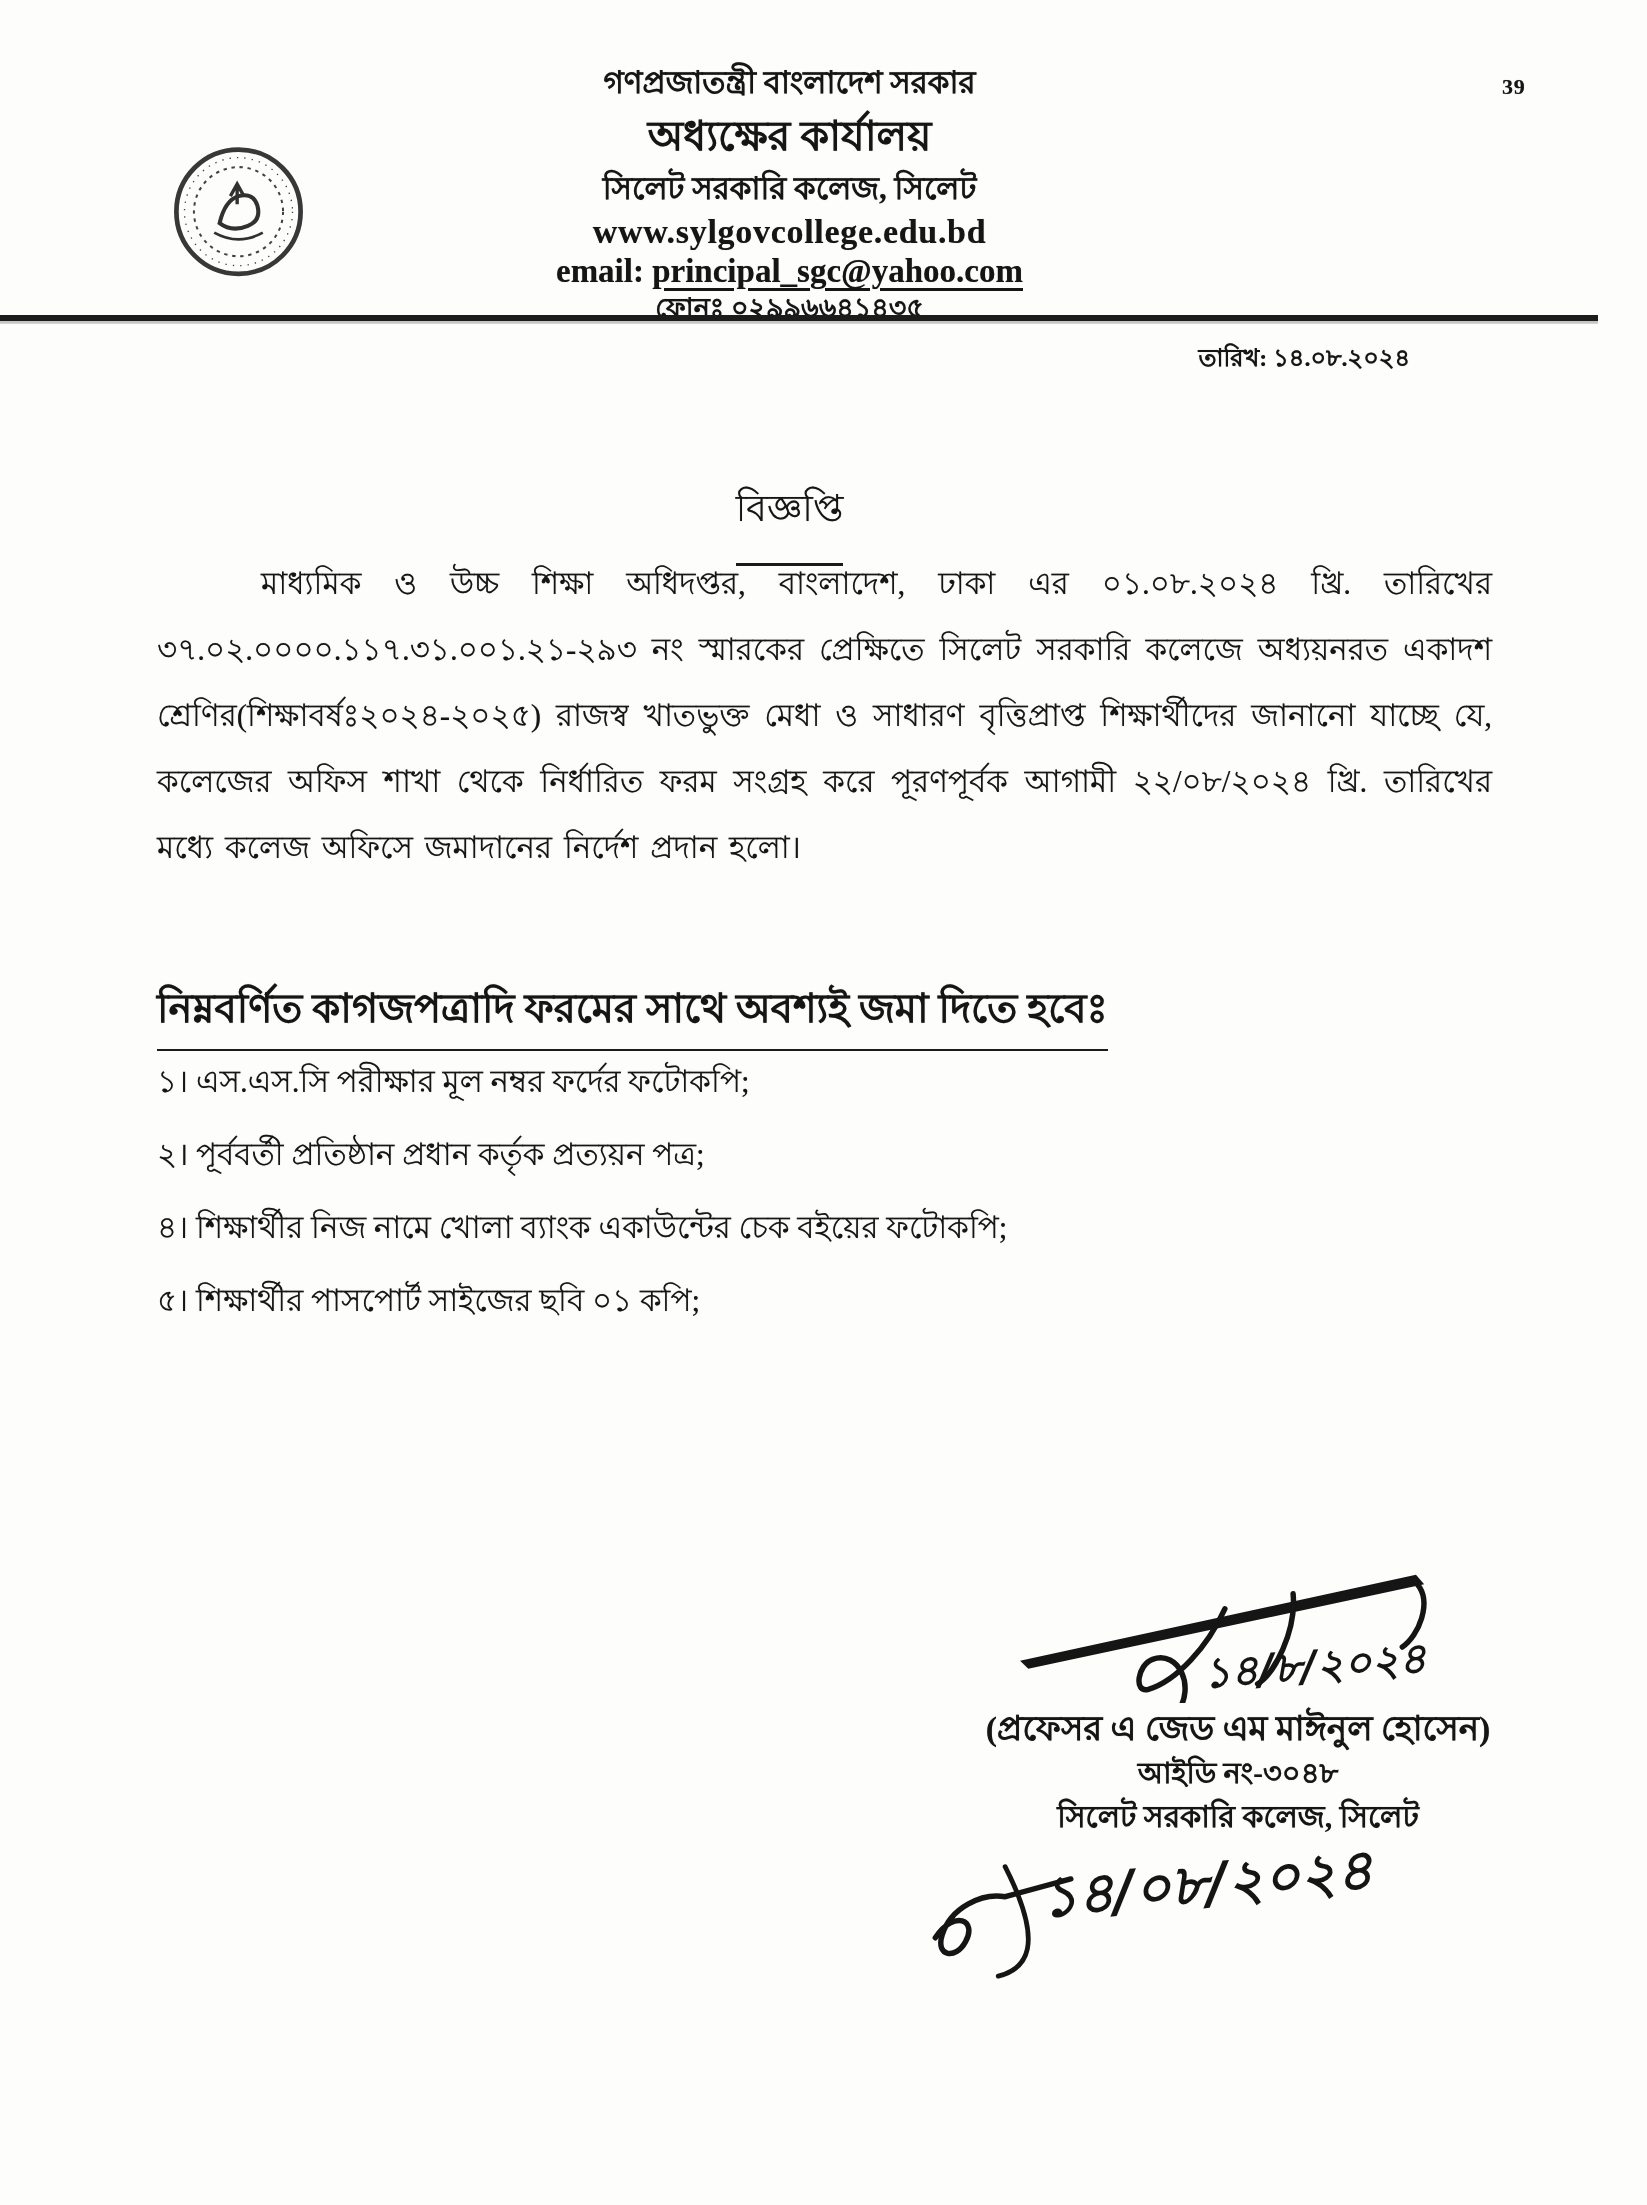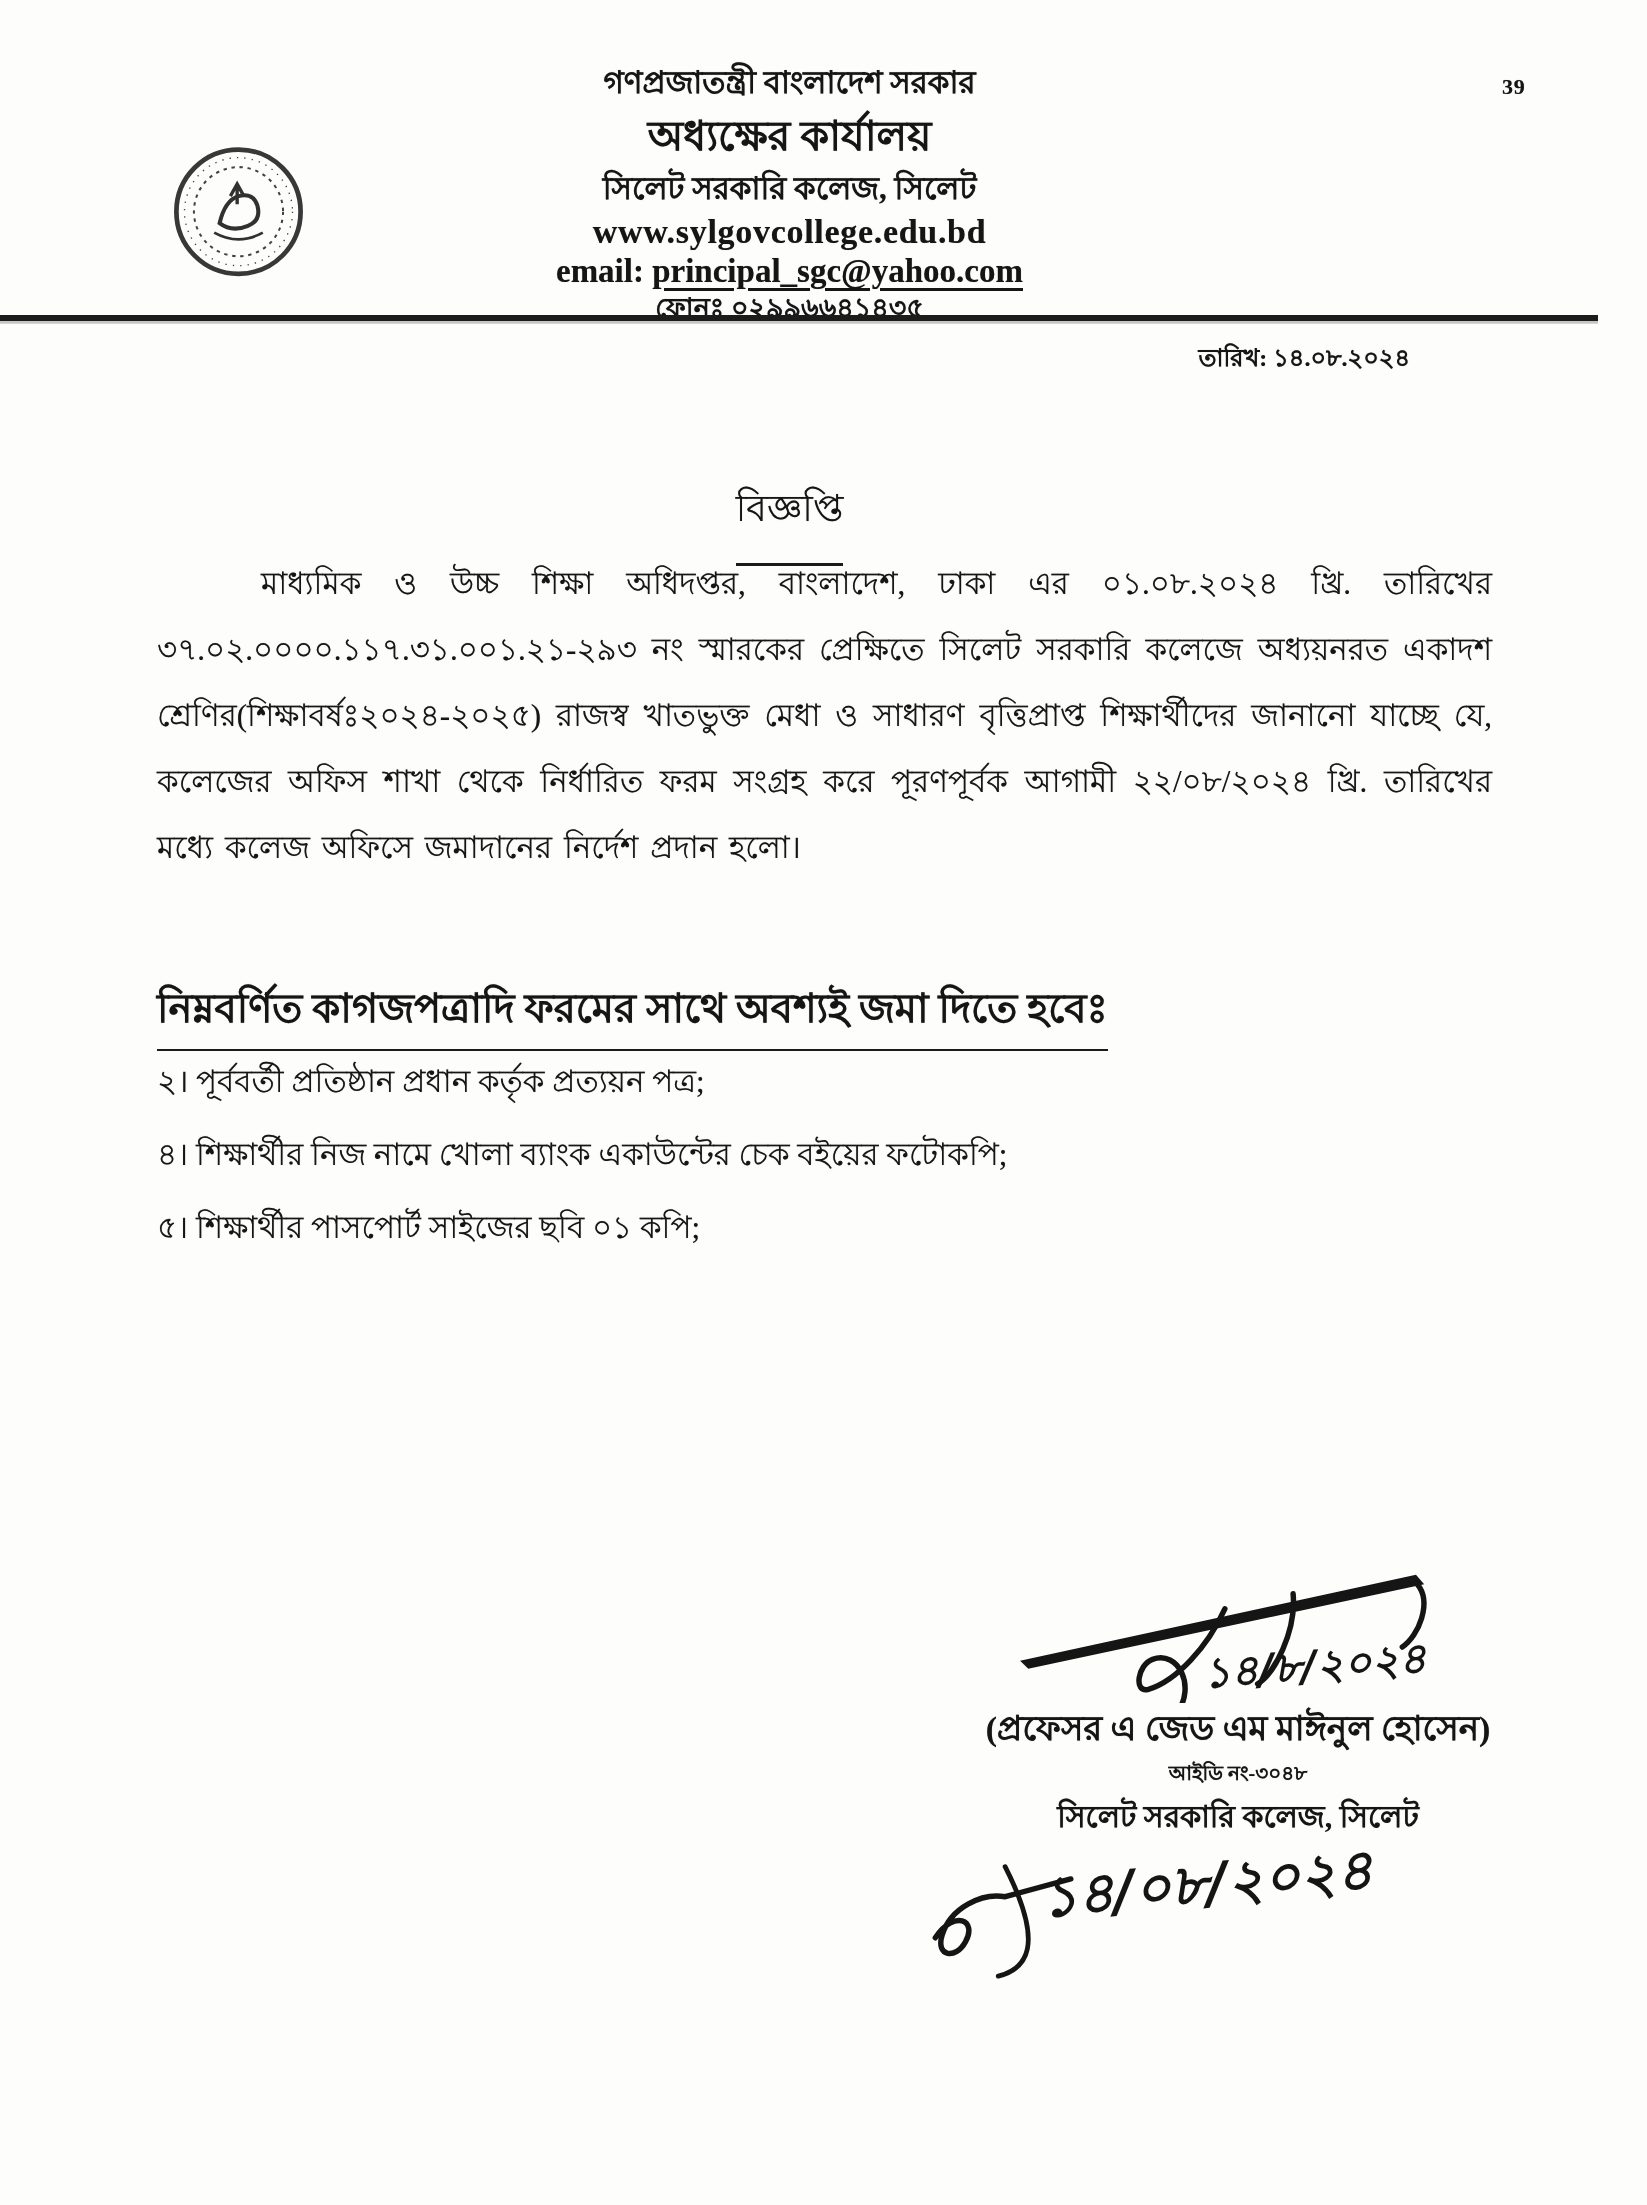--- a/index.html
+++ b/index.html
@@ -78,21 +78,21 @@
   }
   .req-item{ margin:0; }
 
   .sig-block{
     position:absolute; top:1546px; left:971px; width:534px;
     text-align:center;
     font-size:29px; line-height:44px;
   }
   .sig-script{ display:block; margin:0 auto 4.1px auto; }
   .sig-name{ font-weight:bold; font-size:34px; }
-  .sig-id, .sig-desig{ font-weight:bold; font-size:20px; }
+  .sig-id, .sig-desig{ font-weight:bold; font-size:29px; }
   .sig-college{ font-weight:bold; font-size:30px; }
   .sig-bottom{ display:block; margin-left:-48px; margin-top:-4.1px; }
 
   .hand{ font-family:"DejaVu Sans","Liberation Sans",sans-serif; font-style:italic; }
 </style>
 </head>
 <body>
 
 <div class="page">
 
@@ -129,20 +129,21 @@
     <span class="title ink">বিজ্ঞপ্তি</span>
   </div>
 
   <p class="body-para ink">মাধ্যমিক ও উচ্চ শিক্ষা অধিদপ্তর, বাংলাদেশ, ঢাকা এর ০১.০৮.২০২৪ খ্রি. তারিখের ৩৭.০২.০০০০.১১৭.৩১.০০১.২১-২৯৩ নং স্মারকের প্রেক্ষিতে সিলেট সরকারি কলেজে অধ্যয়নরত একাদশ শ্রেণির(শিক্ষাবর্ষঃ২০২৪-২০২৫) রাজস্ব খাতভুক্ত মেধা ও সাধারণ বৃত্তিপ্রাপ্ত শিক্ষার্থীদের জানানো যাচ্ছে যে, কলেজের অফিস শাখা থেকে নির্ধারিত ফরম সংগ্রহ করে পূরণপূর্বক আগামী ২২/০৮/২০২৪ খ্রি. তারিখের মধ্যে কলেজ অফিসে জমাদানের নির্দেশ প্রদান হলো।</p>
 
   <div class="req-heading-wrap">
     <span class="req-heading ink">নিম্নবর্ণিত কাগজপত্রাদি ফরমের সাথে অবশ্যই জমা দিতে হবেঃ</span>
   </div>
 
   <div class="req-list">
+    <div class="req-item ink">১। এস.এস.সি পরীক্ষার মূল নম্বর ফর্দের ফটোকপি;</div>
     <div class="req-item ink">২। পূর্ববর্তী প্রতিষ্ঠান প্রধান কর্তৃক প্রত্যয়ন পত্র;</div>
     <div class="req-item ink">৪। শিক্ষার্থীর নিজ নামে খোলা ব্যাংক একাউন্টের চেক বইয়ের ফটোকপি;</div>
     <div class="req-item ink">৫। শিক্ষার্থীর পাসপোর্ট সাইজের ছবি ০১ কপি;</div>
   </div>
 
   <div class="sig-block">
 
     <svg class="sig-script" width="479" height="157" viewBox="0 0 700 230" style="font-size:42px">
       <polygon points="30,168 610,42 622,56 42,180" fill="#151515"></polygon>
       <path d="M330,92 c-25,55 -70,105 -112,118 c-22,6 -16,-36 6,-44 c38,-14 64,40 36,78" fill="none" stroke="#151515" stroke-width="8" stroke-linecap="round"></path>

